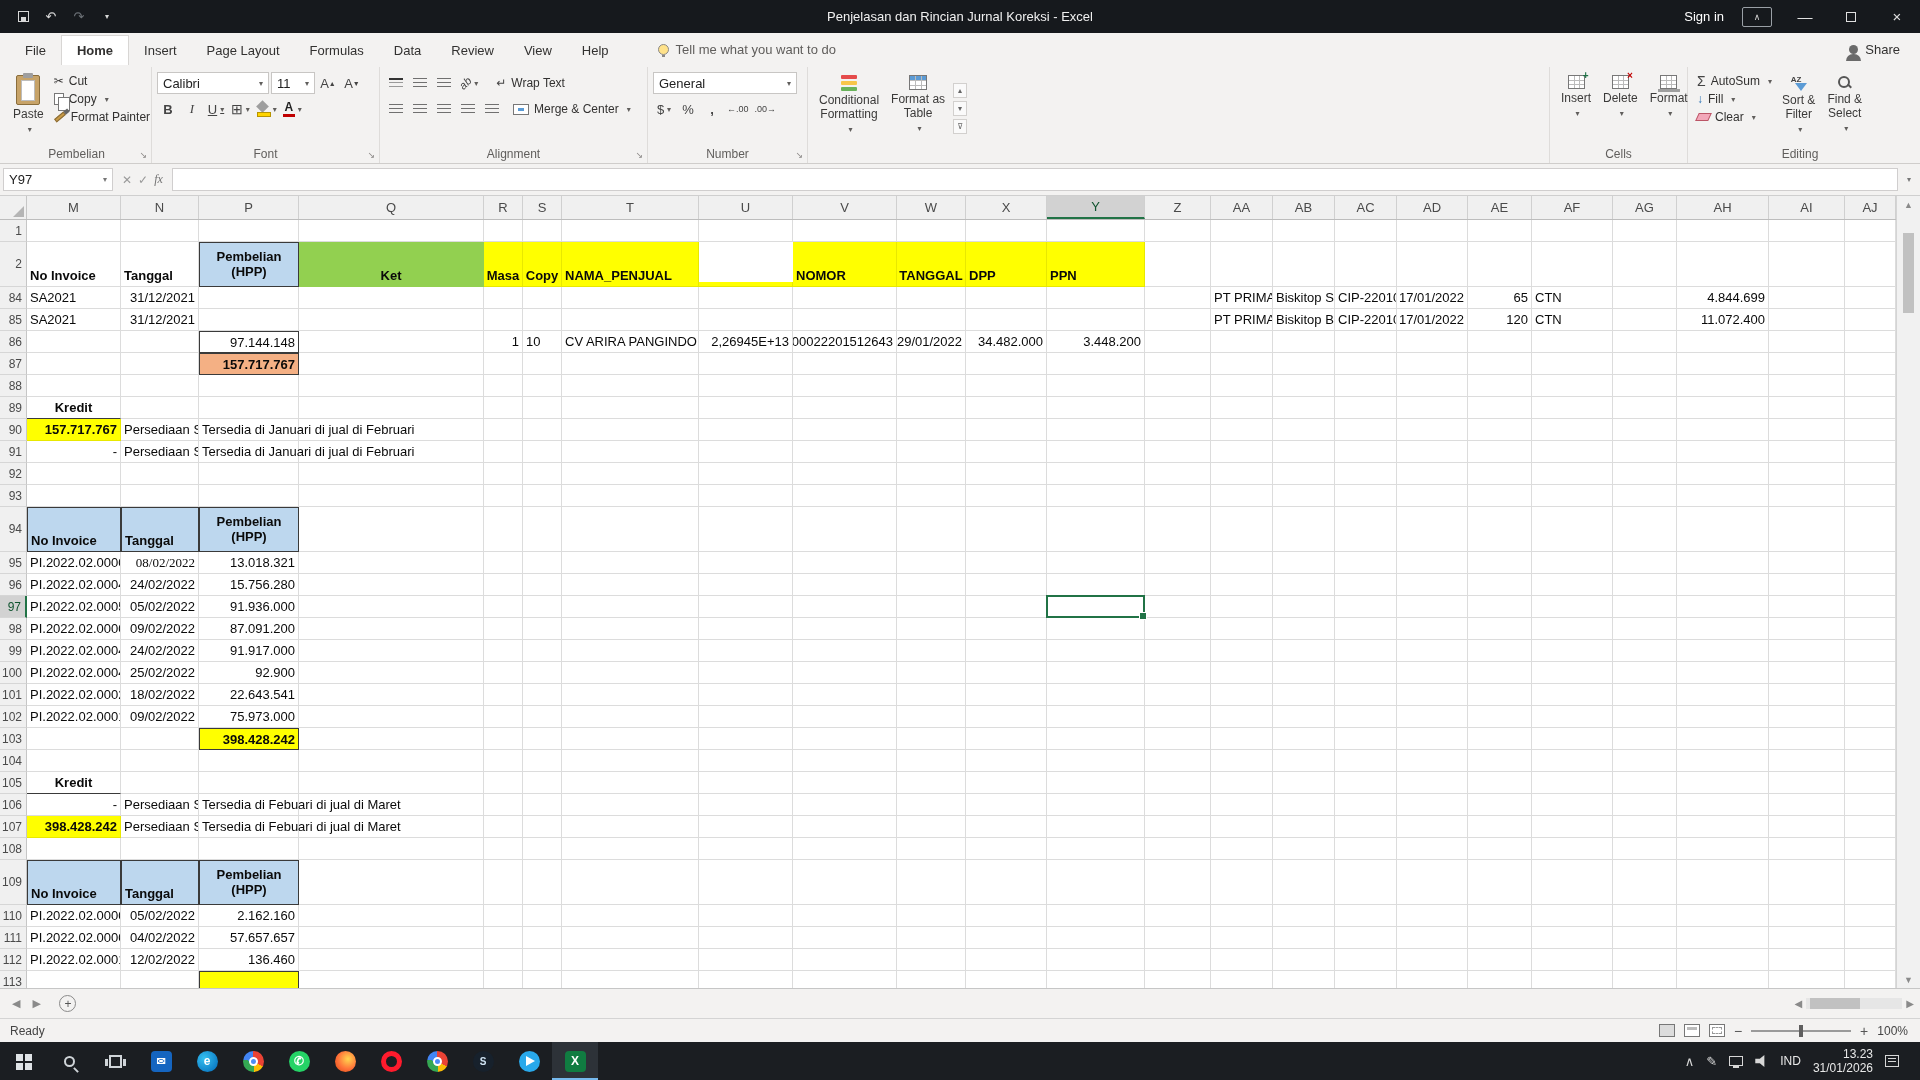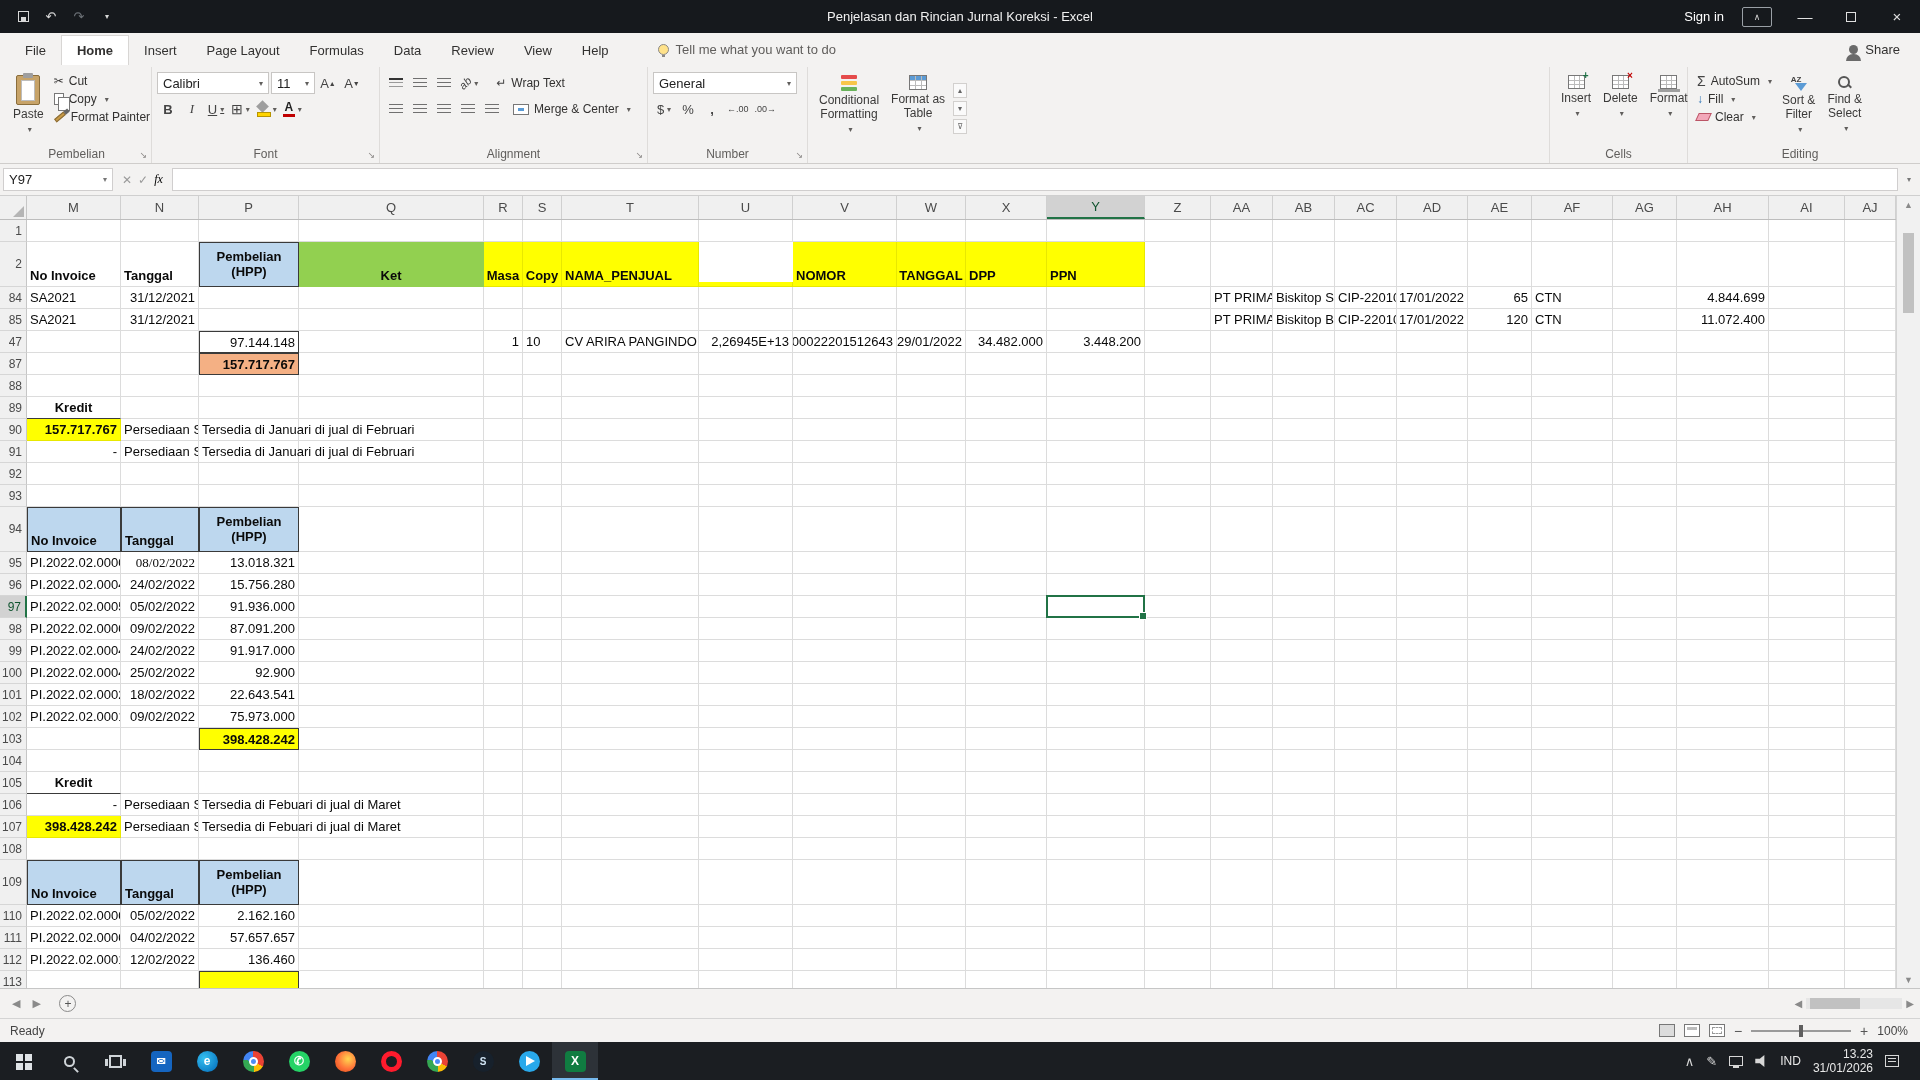--- a/index.html
+++ b/index.html
@@ -108,21 +108,21 @@
 .i-sort::after{content:"";position:absolute;right:0;bottom:0;border-left:6px solid transparent;border-right:6px solid transparent;border-top:8px solid #5b9bd5}
 .i-find{position:relative;width:15px;height:15px}
 .i-find::before{content:"";position:absolute;left:1px;top:1px;width:8px;height:8px;border:2px solid #555;border-radius:50%}
 .i-find::after{content:"";position:absolute;left:10px;top:10px;width:5px;height:2px;background:#555;transform:rotate(45deg)}
 
 
 .formula-bar{height:32px;background:#f3f2f1;display:flex;align-items:center;padding:4px 3px;gap:3px;border-bottom:1px solid #cfcfcf;flex:0 0 auto}
 .name-box{width:110px;height:23px;background:#fff;border:1px solid #d0cece;display:flex;align-items:center;padding:0 5px;font-size:13px}
 .name-box::after{content:"▾";font-size:8px;color:#777;margin-left:auto}
 .fb-btns{display:flex;align-items:center;gap:6px;padding:0 6px;color:#9a9a9a;font-size:12px}
-.fb-fx{font-style:italic;color:#000000;font-family:"Liberation Serif",serif}
+.fb-fx{font-style:italic;color:#737373;font-family:"Liberation Serif",serif}
 .fb-input{flex:1;height:23px;background:#fff;border:1px solid #d0cece}
 .fb-expand{width:16px;text-align:center;color:#777;font-size:8px}
 
 
 .grid-wrap{flex:1;display:flex;min-height:0;background:#f1f1f1}
 .grid-main{width:1896px;flex:0 0 1896px;display:flex;flex-direction:column;background:#fff}
 .col-hdrs{height:24px;display:flex;background:#f0f0f0;border-bottom:1px solid #bdbdbd;flex:0 0 auto}
 .corner{width:27px;flex:0 0 27px;border-right:1px solid #c6c6c6;position:relative;background:#f0f0f0}
 .corner::after{content:"";position:absolute;right:2px;bottom:2px;border-left:11px solid transparent;border-bottom:11px solid #b5b5b5}
 .col-hdr{display:flex;align-items:center;justify-content:center;font-size:13px;color:#4a4a4a;border-right:1px solid #d0d0d0;flex:0 0 auto}
@@ -601,21 +601,21 @@
             <div class="cell" style="width: 62px; flex-basis: 62px;"><span>CIP-22010</span></div>
             <div class="cell a-r" style="width: 71px; flex-basis: 71px;"><span>17/01/2022</span></div>
             <div class="cell a-r" style="width: 64px; flex-basis: 64px;"><span>120</span></div>
             <div class="cell" style="width: 81px; flex-basis: 81px;"><span>CTN</span></div>
             <div class="cell" style="width: 64px; flex-basis: 64px;"></div>
             <div class="cell a-r" style="width: 92px; flex-basis: 92px;"><span>11.072.400</span></div>
             <div class="cell" style="width: 76px; flex-basis: 76px;"></div>
             <div class="cell" style="width: 51px; flex-basis: 51px;"></div>
           </div>
           <div class="grow" style="height: 22px;">
-            <div class="row-hdr">47</div>
+            <div class="row-hdr">86</div>
             <div class="cell" style="width: 94px; flex-basis: 94px;"></div>
             <div class="cell" style="width: 78px; flex-basis: 78px;"></div>
             <div class="cell a-r bd-box" style="width: 100px; flex-basis: 100px;"><span>97.144.148</span></div>
             <div class="cell" style="width: 185px; flex-basis: 185px;"></div>
             <div class="cell a-r" style="width: 39px; flex-basis: 39px;"><span>1</span></div>
             <div class="cell" style="width: 39px; flex-basis: 39px;"><span>10</span></div>
             <div class="cell" style="width: 137px; flex-basis: 137px;"><span>CV ARIRA PANGINDO</span></div>
             <div class="cell a-r" style="width: 94px; flex-basis: 94px;"><span>2,26945E+13</span></div>
             <div class="cell a-r" style="width: 104px; flex-basis: 104px;"><span>100022201512643</span></div>
             <div class="cell a-r" style="width: 69px; flex-basis: 69px;"><span>29/01/2022</span></div>

